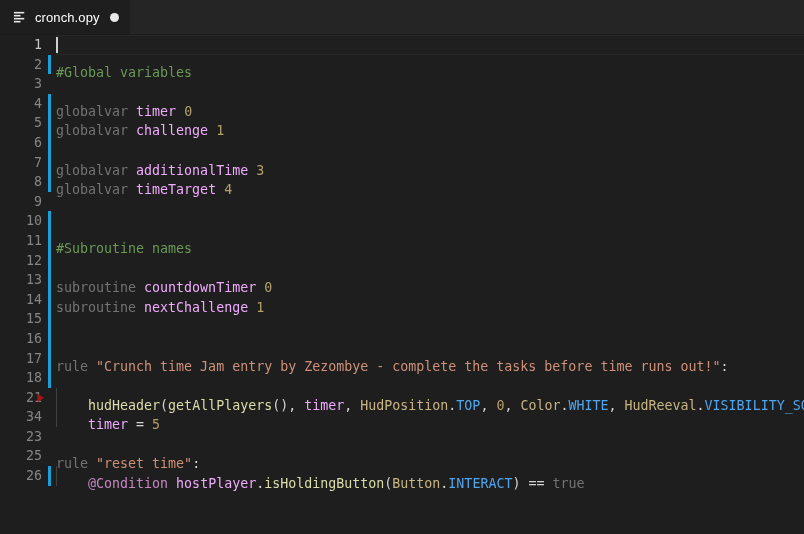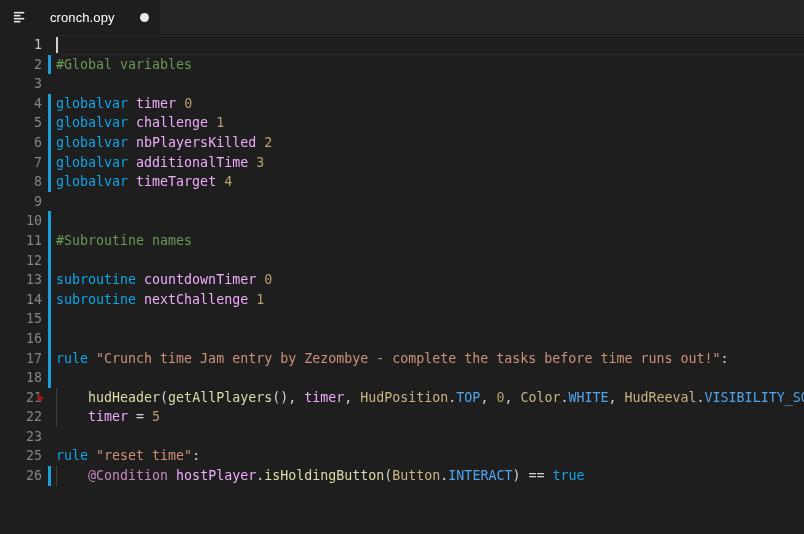--- a/index.html
+++ b/index.html
@@ -19,21 +19,21 @@
     height: 35px;
     background: #252526;
     display: flex;
     align-items: stretch;
     border-bottom: 1px solid #1b1b1b;
     box-sizing: border-box;
   }
   .tab {
     display: flex;
     align-items: center;
-    gap: 22px;
+    gap: 7px;
     padding: 0 11px 0 13px;
     background: #1e1e1e;
     color: #ffffff;
     font-family: "Liberation Sans", sans-serif;
     font-size: 13px;
     position: relative;
     min-width: 0;
     cursor: pointer;
   }
   .tab::after {
@@ -115,42 +115,42 @@
     left: 38px;
     top: 6px;
     width: 0; height: 0;
     border-left: 6px solid #a31515;
     border-top: 4px solid transparent;
     border-bottom: 4px solid transparent;
   }
   .code {
     position: absolute;
     left: 56px;
-    top: 0;
+    top: 8px;
     white-space: pre;
   }
   .iguide {
     position: absolute;
     top: 0;
     width: 1px;
     height: 19.6px;
     background: #404040;
   }
   .caret {
     position: absolute;
     left: 56px;
     top: 2px;
     width: 2px;
     height: 16px;
     background: #d0d0d0;
   }
 
   
   .t-com  { color: #6a9955; }
-  .t-kw   { color: #0ea5e9; }
+  .t-kw   { color: #737373; }
   .t-var  { color: #f0abfc; }
   .t-num  { color: #b5a06a; }
   .t-str  { color: #ce9178; }
   .t-fn   { color: #dcdcaa; }
   .t-cls  { color: #c9b583; }
   .t-const{ color: #4fa6ef; }
   .t-op   { color: #d4d4d4; }
   .t-pn   { color: #d4d4d4; }
   .t-deco { color: #c586c0; }
 </style>
@@ -171,32 +171,32 @@
   <div class="tabbar-rest"></div>
 </div>
 
 <div class="editor">
   <div class="rows" id="rows">
       <div class="row active"><div class="code-hl"></div><span class="gutter-num">1</span><span class="code"></span><span class="caret"></span></div>
       <div class="row"><span class="gutter-num">2</span><span class="diffbar mod"></span><span class="code"><span class="t-com">#Global variables</span></span></div>
       <div class="row"><span class="gutter-num">3</span><span class="code"></span></div>
       <div class="row"><span class="gutter-num">4</span><span class="diffbar mod"></span><span class="code"><span class="t-kw">globalvar</span><span class="t-op"> </span><span class="t-var">timer</span><span class="t-op"> </span><span class="t-num">0</span></span></div>
       <div class="row"><span class="gutter-num">5</span><span class="diffbar mod"></span><span class="code"><span class="t-kw">globalvar</span><span class="t-op"> </span><span class="t-var">challenge</span><span class="t-op"> </span><span class="t-num">1</span></span></div>
-      <div class="row"><span class="gutter-num">6</span><span class="diffbar mod"></span><span class="code"><span class="t-kw">globalvar</span><span class="t-op"> </span><span class="t-var">nbPlayersKilled</span><span class="t-op"> </span><span class="t-num">2</span></span></div>
+      <div class="row"><span class="gutter-num">6</span><span class="diffbar mod"></span></div>
       <div class="row"><span class="gutter-num">7</span><span class="diffbar mod"></span><span class="code"><span class="t-kw">globalvar</span><span class="t-op"> </span><span class="t-var">additionalTime</span><span class="t-op"> </span><span class="t-num">3</span></span></div>
       <div class="row"><span class="gutter-num">8</span><span class="diffbar mod"></span><span class="code"><span class="t-kw">globalvar</span><span class="t-op"> </span><span class="t-var">timeTarget</span><span class="t-op"> </span><span class="t-num">4</span></span></div>
       <div class="row"><span class="gutter-num">9</span><span class="code"></span></div>
       <div class="row"><span class="gutter-num">10</span><span class="diffbar mod"></span><span class="code"></span></div>
       <div class="row"><span class="gutter-num">11</span><span class="diffbar mod"></span><span class="code"><span class="t-com">#Subroutine names</span></span></div>
       <div class="row"><span class="gutter-num">12</span><span class="diffbar mod"></span><span class="code"></span></div>
       <div class="row"><span class="gutter-num">13</span><span class="diffbar mod"></span><span class="code"><span class="t-kw">subroutine</span><span class="t-op"> </span><span class="t-var">countdownTimer</span><span class="t-op"> </span><span class="t-num">0</span></span></div>
       <div class="row"><span class="gutter-num">14</span><span class="diffbar mod"></span><span class="code"><span class="t-kw">subroutine</span><span class="t-op"> </span><span class="t-var">nextChallenge</span><span class="t-op"> </span><span class="t-num">1</span></span></div>
       <div class="row"><span class="gutter-num">15</span><span class="diffbar mod"></span><span class="code"></span></div>
       <div class="row"><span class="gutter-num">16</span><span class="diffbar mod"></span><span class="code"></span></div>
       <div class="row"><span class="gutter-num">17</span><span class="diffbar mod"></span><span class="code"><span class="t-kw">rule</span><span class="t-op"> </span><span class="t-str">"Crunch time Jam entry by Zezombye - complete the tasks before time runs out!"</span><span class="t-pn">:</span></span></div>
       <div class="row"><span class="gutter-num">18</span><span class="diffbar mod"></span><span class="code"></span></div>
       <div class="row"><span class="gutter-num">21</span><span class="runmark"></span><span class="iguide" style="left: 56px;"></span><span class="code"><span class="t-op">    </span><span class="t-fn">hudHeader</span><span class="t-pn">(</span><span class="t-fn">getAllPlayers</span><span class="t-pn">(), </span><span class="t-var">timer</span><span class="t-pn">, </span><span class="t-cls">HudPosition</span><span class="t-pn">.</span><span class="t-const">TOP</span><span class="t-pn">, </span><span class="t-num">0</span><span class="t-pn">, </span><span class="t-cls">Color</span><span class="t-pn">.</span><span class="t-const">WHITE</span><span class="t-pn">, </span><span class="t-cls">HudReeval</span><span class="t-pn">.</span><span class="t-const">VISIBILITY_SORT</span></span></div>
-      <div class="row"><span class="gutter-num">22</span><span class="iguide" style="left: 56px;"></span><span class="code"><span class="t-op">    </span><span class="t-var">timer</span><span class="t-op"> = </span><span class="t-num">5</span></span></div>
+      <div class="row"><span class="gutter-num">34</span><span class="iguide" style="left: 56px;"></span><span class="code"><span class="t-op">    </span><span class="t-var">timer</span><span class="t-op"> = </span><span class="t-num">5</span></span></div>
       <div class="row"><span class="gutter-num">23</span><span class="code"></span></div>
       <div class="row"><span class="gutter-num">25</span><span class="code"><span class="t-kw">rule</span><span class="t-op"> </span><span class="t-str">"reset time"</span><span class="t-pn">:</span></span></div>
       <div class="row"><span class="gutter-num">26</span><span class="diffbar mod"></span><span class="iguide" style="left: 56px;"></span><span class="code"><span class="t-op">    </span><span class="t-deco">@Condition</span><span class="t-op"> </span><span class="t-var">hostPlayer</span><span class="t-pn">.</span><span class="t-fn">isHoldingButton</span><span class="t-pn">(</span><span class="t-cls">Button</span><span class="t-pn">.</span><span class="t-const">INTERACT</span><span class="t-pn">)</span><span class="t-op"> == </span><span class="t-kw">true</span></span></div>
     </div>
 </div>
 
 </body></html>

